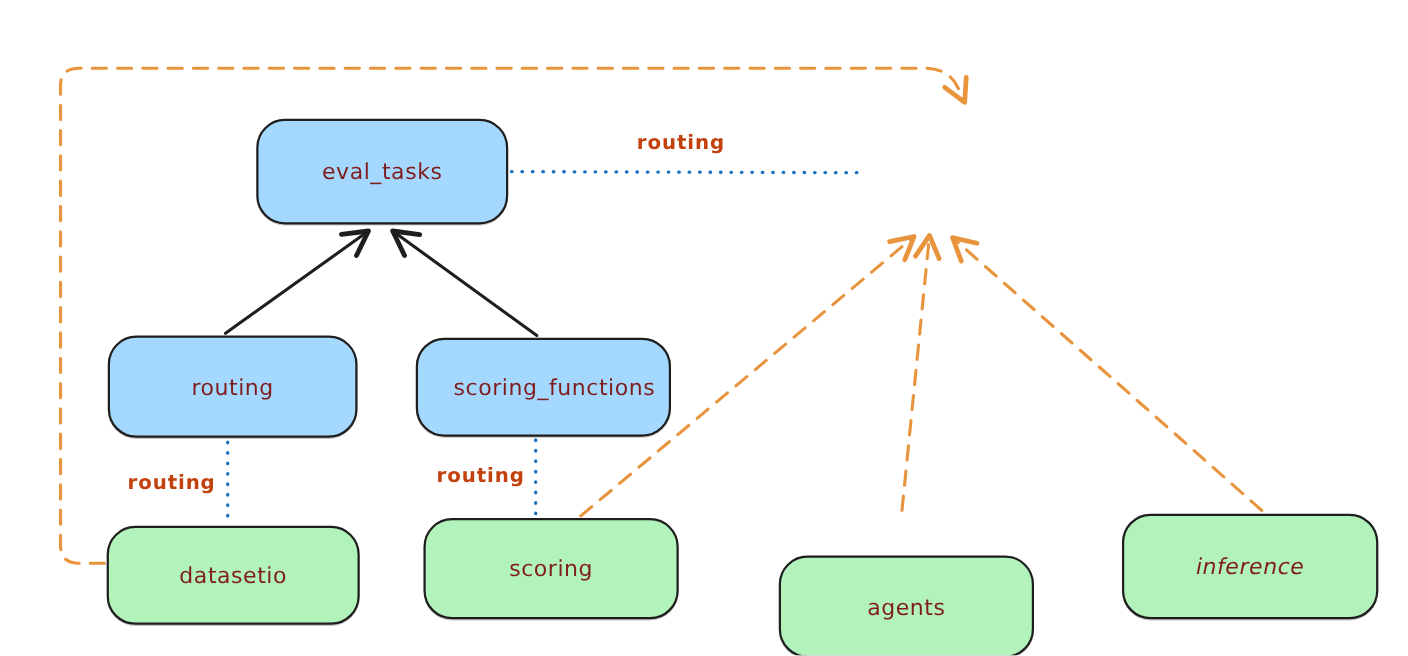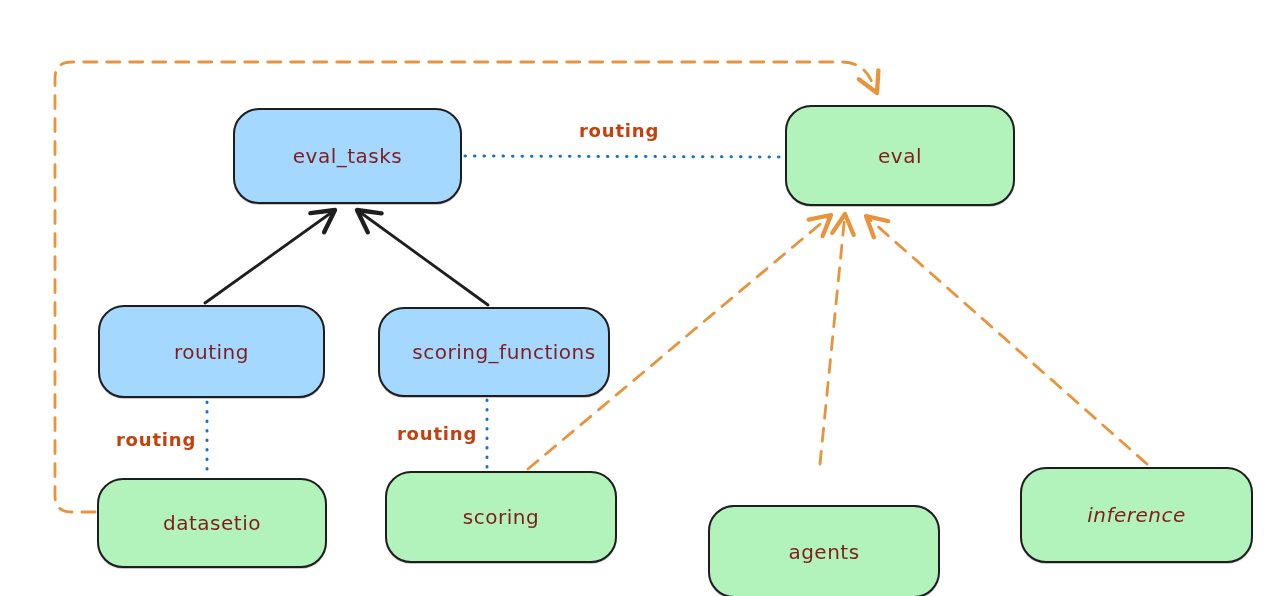--- a/index.html
+++ b/index.html
@@ -66,23 +66,20 @@
     <path d="M 95 512 L 72 512 Q 55 512 55 496 L 55 78 Q 55 62 72 62 L 843 62 Q 863 63 871 80 L 877 93" fill="none" stroke="#e8943c" stroke-width="2.8" stroke-linecap="round" stroke-dasharray="13 10" marker-end="url(#ah-orange)"></path>
     <path d="M 528 469 L 831 215" fill="none" stroke="#e8943c" stroke-width="2.8" stroke-linecap="round" stroke-dasharray="13 10" marker-end="url(#ah-orange)"></path>
     <path d="M 820 464 L 845 214" fill="none" stroke="#e8943c" stroke-width="2.8" stroke-linecap="round" stroke-dasharray="13 10" marker-end="url(#ah-orange)"></path>
     <path d="M 1147 464 L 866 216" fill="none" stroke="#e8943c" stroke-width="2.8" stroke-linecap="round" stroke-dasharray="13 10" marker-end="url(#ah-orange)"></path>
   </svg>
 
   <div class="node blue" style="left:233px; top:108px; width:229px; height:96px;">
     <span>eval_tasks</span>
   </div>
 
-  <div class="node green" style="left:785px; top:105px; width:230px; height:101px;">
-    <span>eval</span>
-  </div>
 
   <div class="node blue" style="left:98px; top:305px; width:227px; height:93px;">
     <span>routing</span>
   </div>
 
   <div class="node blue" style="left:378px; top:307px; width:232px; height:90px;padding-left:20px;">
     <span>scoring_functions</span>
   </div>
 
   <div class="node green" style="left:97px; top:478px; width:230px; height:90px;">

